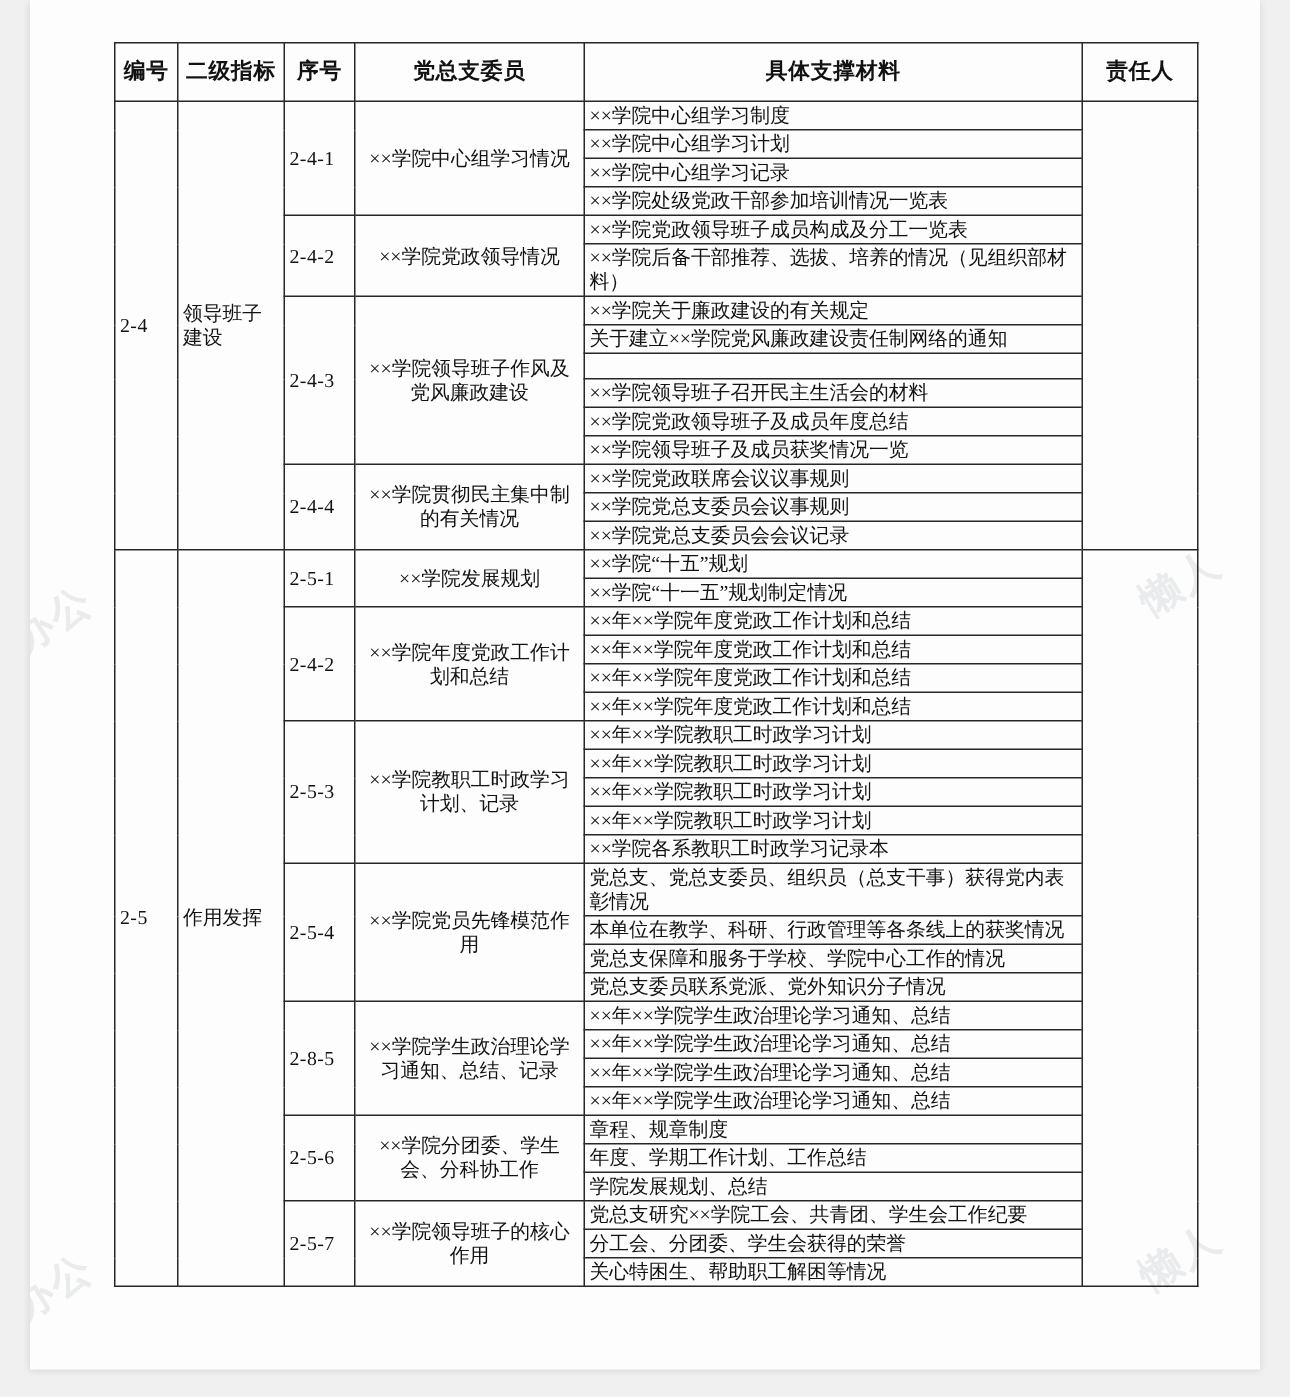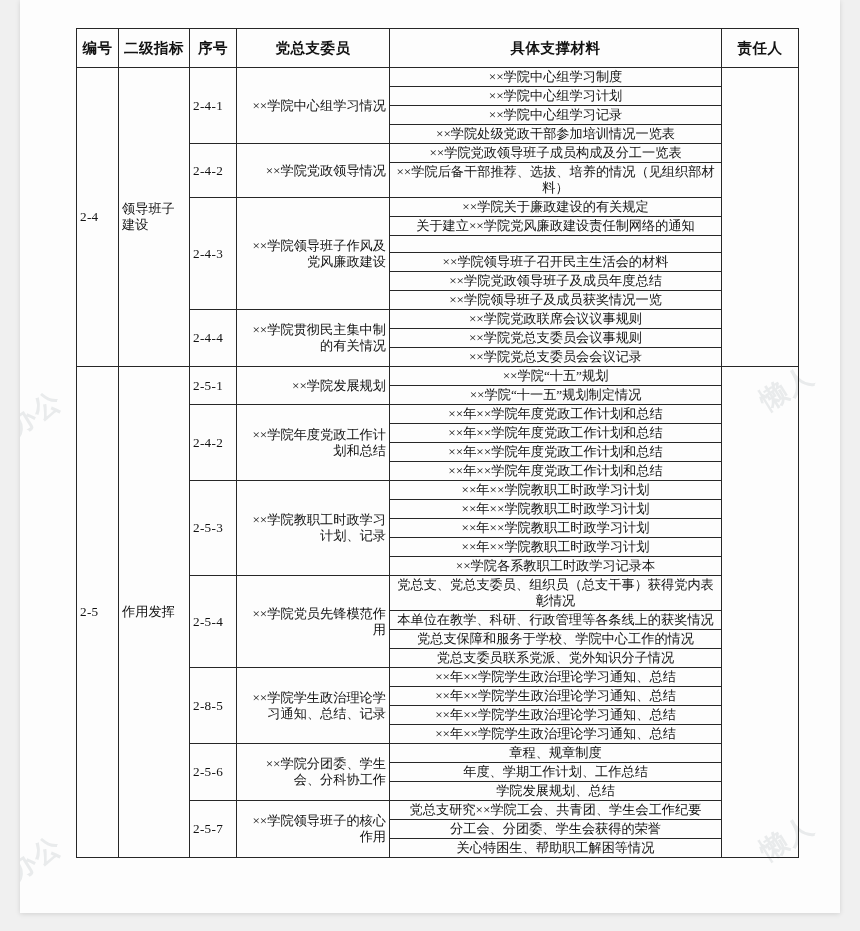--- a/index.html
+++ b/index.html
@@ -74,25 +74,25 @@
   }
   td.c-num, td.c-idx {
     font-size: 13px;
     letter-spacing: 0.3px;
   }
   td.c-ind {
     text-align: left;
     font-size: 13.2px;
   }
   td.c-cat {
-    text-align: right;
+    text-align: center;
     padding-left: 4px;
   }
   td.c-item {
-    text-align: center;
+    text-align: left;
     padding-left: 4px;
     font-size: 13.2px;
   }
   td.c-resp { }
   tr.r { height: 17px; }
 </style>
 </head>
 <body>
 
 <div id="page">

